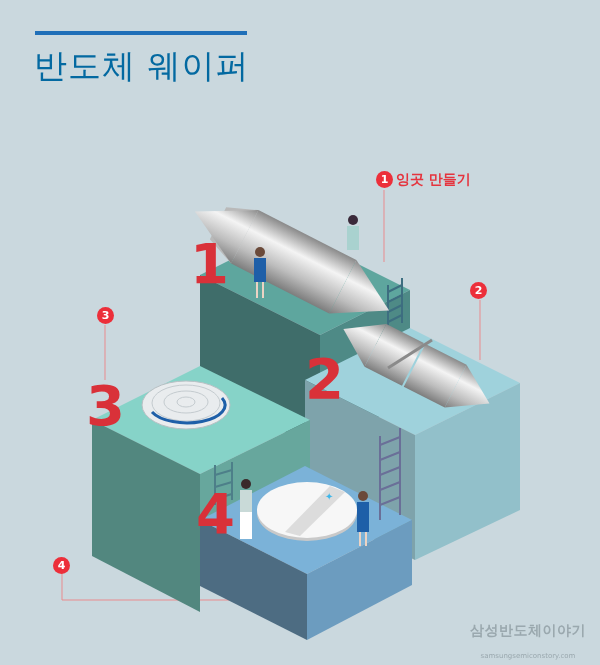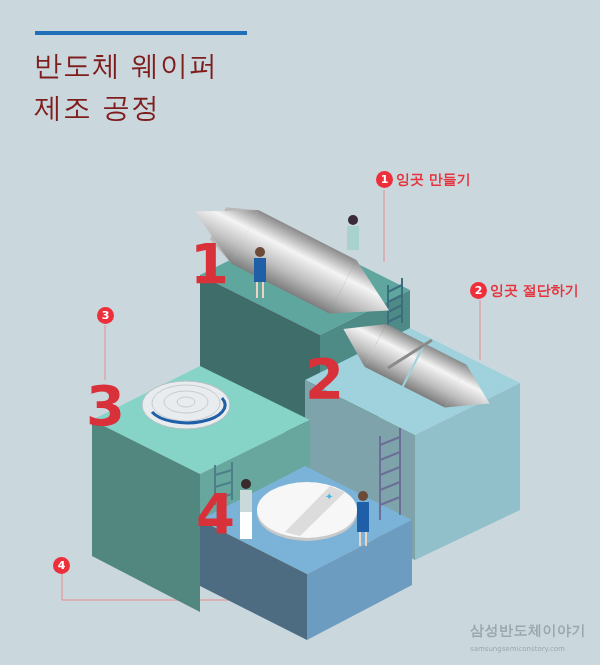--- a/index.html
+++ b/index.html
@@ -1,34 +1,33 @@
 <!DOCTYPE html>
 <html><head>
   <meta charset="utf-8">
   <style>
     * { margin:0; padding:0; box-sizing:border-box; }
     html, body { width:600px; height:665px; overflow:hidden; background:#cad8de; }
     body { position:relative; font-family:"DejaVu Sans", sans-serif; }
     .title-rule { position:absolute; left:35px; top:31px; width:212px; height:4px; background:#1f6fb8; }
-    .title { position:absolute; left:34px; top:45px; color:#7f1d1d; font-size:28px; line-height:42px; font-weight:400; letter-spacing:1px; }
+    .title { position:absolute; left:34px; top:45px; color:#0369a1; font-size:33px; line-height:42px; font-weight:400; letter-spacing:1px; }
     .illus { position:absolute; left:0; top:0; width:600px; height:665px; }
     .step-label { position:absolute; color:#e5343e; font-weight:700; font-size:14px; line-height:19px; display:flex; align-items:flex-start; gap:3px; }
     .step-num { display:inline-flex; width:17px; height:17px; border-radius:50%; background:#ec2f3a; color:#fff; font-size:11px; font-weight:700; align-items:center; justify-content:center; flex-shrink:0; margin-top:1px; }
     .step-text { white-space:pre; }
-    .credit { position:absolute; right:14px; top:622px; text-align:left; color:#9aa8ae; }
+    .credit { position:absolute; right:14px; top:622px; text-align:center; color:#9aa8ae; }
     .credit .brand { font-size:14px; font-weight:700; letter-spacing:0.5px; }
-    .credit .site { font-size:7px; margin-top:5px; }
+    .credit .site { font-size:7px; margin-top:12px; }
   </style>
 </head>
 <body>
 
 <div class="title-rule"></div>
 <div class="title">
   <div>반도체 웨이퍼</div>
-  <div>제조 공정</div>
 </div>
 
 <svg class="illus" viewBox="0 0 600 665" xmlns="http://www.w3.org/2000/svg">
   <defs>
     <linearGradient id="metal" x1="0" y1="0" x2="0" y2="1">
       <stop offset="0" stop-color="#8a8a8a"></stop>
       <stop offset="0.35" stop-color="#f4f4f4"></stop>
       <stop offset="0.7" stop-color="#bdbdbd"></stop>
       <stop offset="1" stop-color="#7d7d7d"></stop>
     </linearGradient>
@@ -154,21 +153,20 @@
     <text x="196" y="533" font-size="56">4</text>
   </g>
 </svg>
 
 <div class="step-label" style="left:376px; top:170px;">
   <span class="step-num">1</span>
   <span class="step-text">잉곳 만들기</span>
 </div>
 <div class="step-label" style="left:470px; top:281px;">
   <span class="step-num">2</span>
-  <span class="step-text">잉곳 절단하기</span>
 </div>
 <div class="step-label" style="left:97px; top:306px;">
   <span class="step-num">3</span>
 </div>
 <div class="step-label" style="left:53px; top:556px;">
   <span class="step-num">4</span>
 </div>
 
 <div class="credit">
   <div class="brand">삼성반도체이야기</div>

